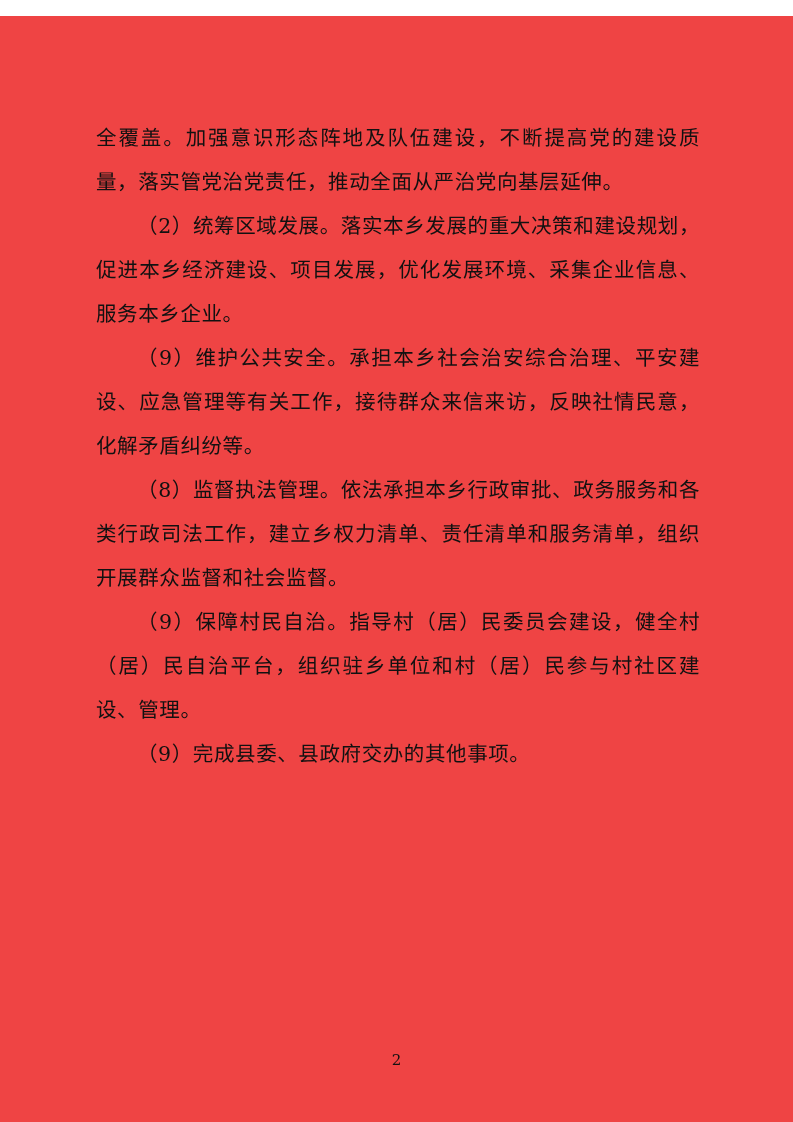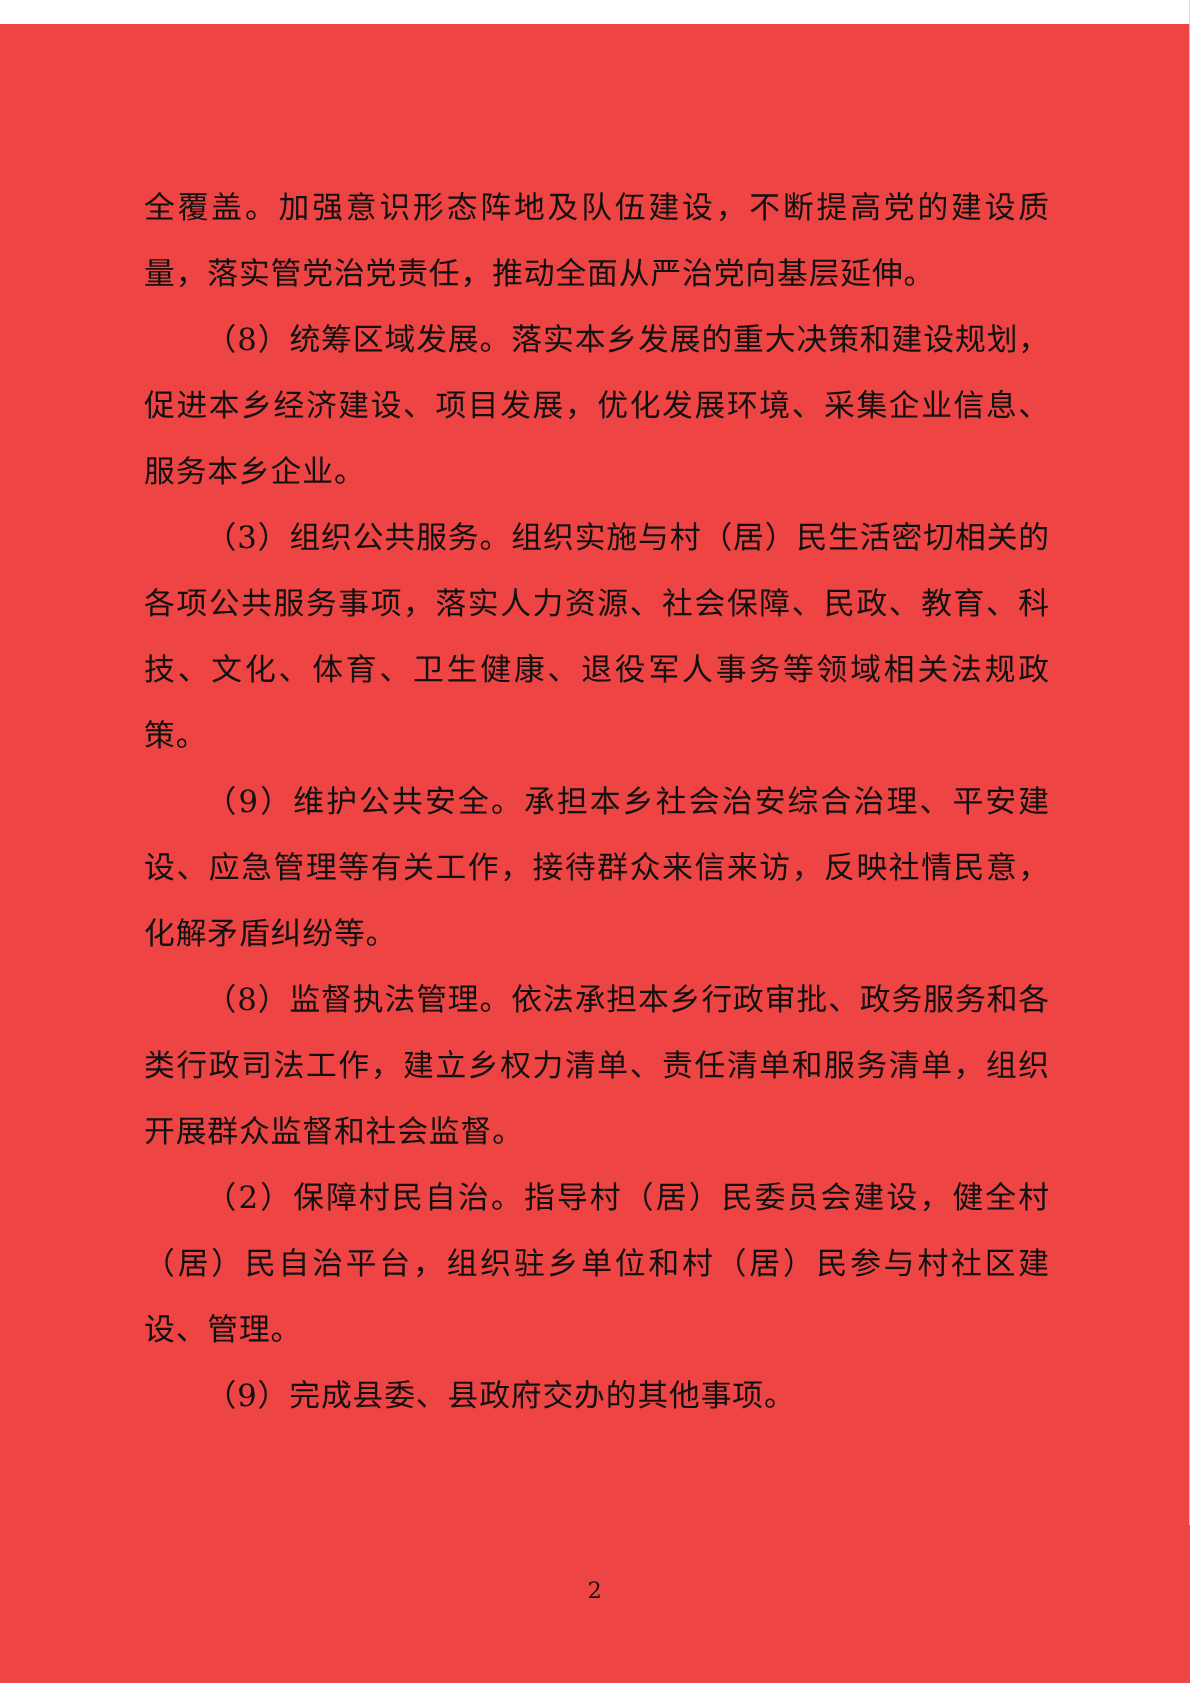--- a/index.html
+++ b/index.html
@@ -52,21 +52,20 @@
     color: #111111;
     font-family: "DejaVu Serif", "Liberation Serif", serif;
   }
 </style>
 </head>
 <body>
 
 <div class="page">
   <div class="body-text">
     <p class="para">全覆盖。加强意识形态阵地及队伍建设，不断提高党的建设质量，落实管党治党责任，推动全面从严治党向基层延伸。</p>
-    <p class="para indent">（8）统筹区域发展。落实本乡发展的重大决策和建设规划，促进本乡经济建设、项目发展，优化发展环境、采集企业信息、服务本乡企业。</p>
-    <p class="para indent">（3）组织公共服务。组织实施与村（居）民生活密切相关的各项公共服务事项，落实人力资源、社会保障、民政、教育、科技、文化、体育、卫生健康、退役军人事务等领域相关法规政策。</p>
+    <p class="para indent">（2）统筹区域发展。落实本乡发展的重大决策和建设规划，促进本乡经济建设、项目发展，优化发展环境、采集企业信息、服务本乡企业。</p>
     <p class="para indent">（9）维护公共安全。承担本乡社会治安综合治理、平安建设、应急管理等有关工作，接待群众来信来访，反映社情民意，化解矛盾纠纷等。</p>
     <p class="para indent">（8）监督执法管理。依法承担本乡行政审批、政务服务和各类行政司法工作，建立乡权力清单、责任清单和服务清单，组织开展群众监督和社会监督。</p>
-    <p class="para indent">（2）保障村民自治。指导村（居）民委员会建设，健全村（居）民自治平台，组织驻乡单位和村（居）民参与村社区建设、管理。</p>
+    <p class="para indent">（9）保障村民自治。指导村（居）民委员会建设，健全村（居）民自治平台，组织驻乡单位和村（居）民参与村社区建设、管理。</p>
     <p class="para indent">（9）完成县委、县政府交办的其他事项。</p>
   </div>
   <div class="page-number">2</div>
 </div>
 
 </body></html>

